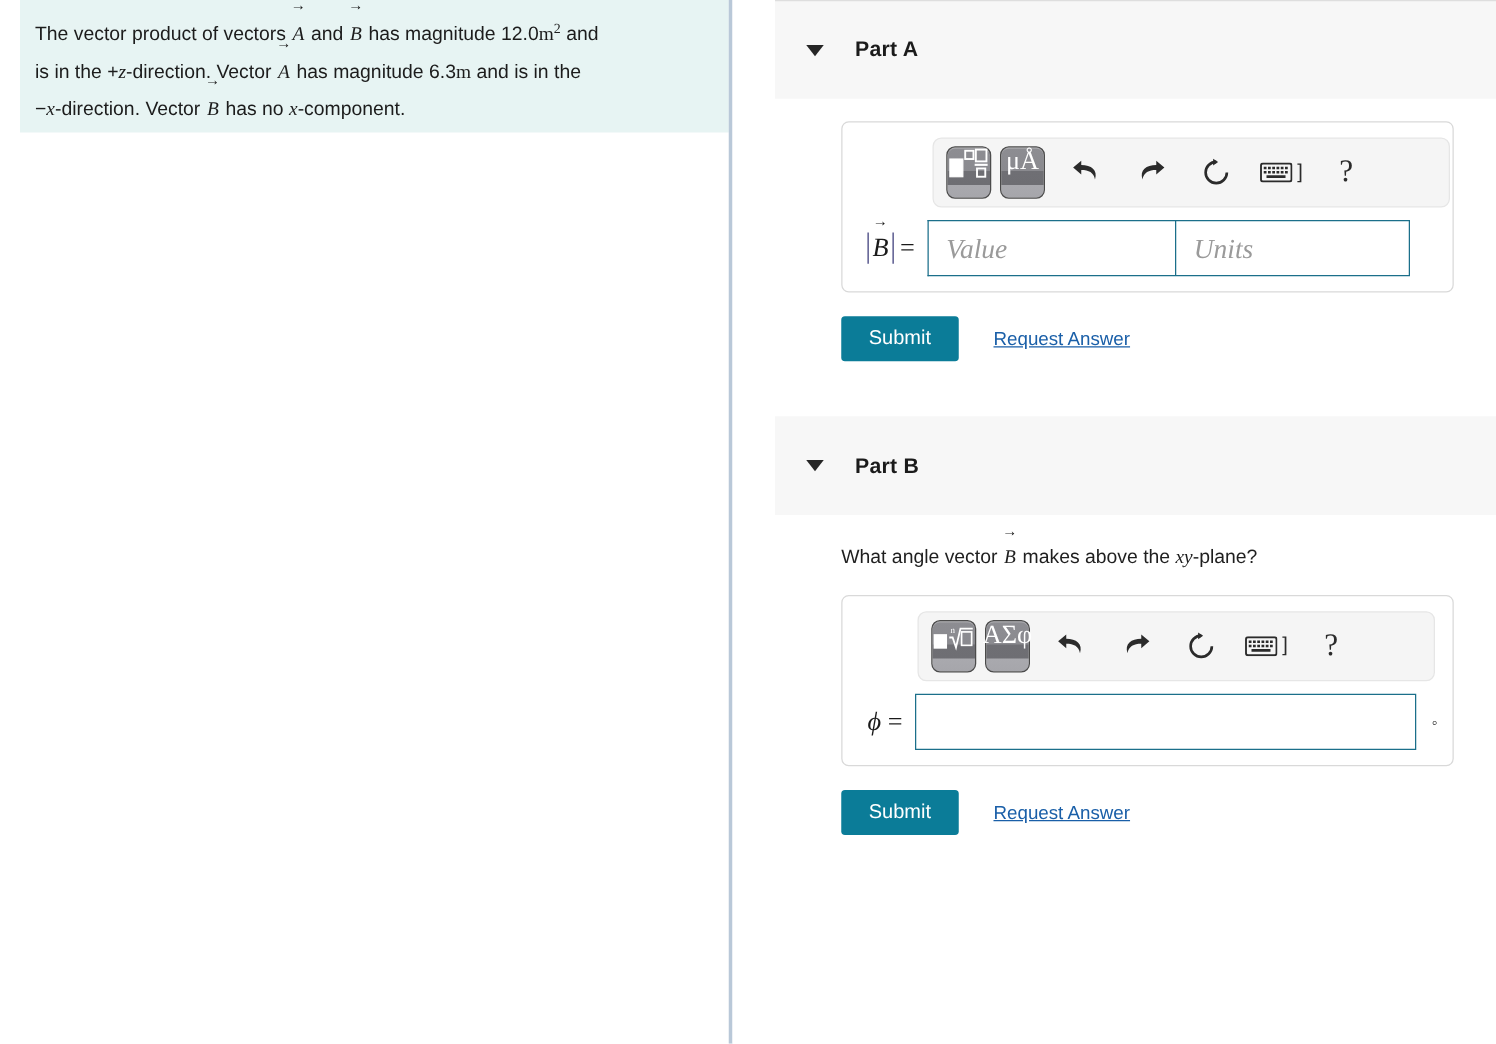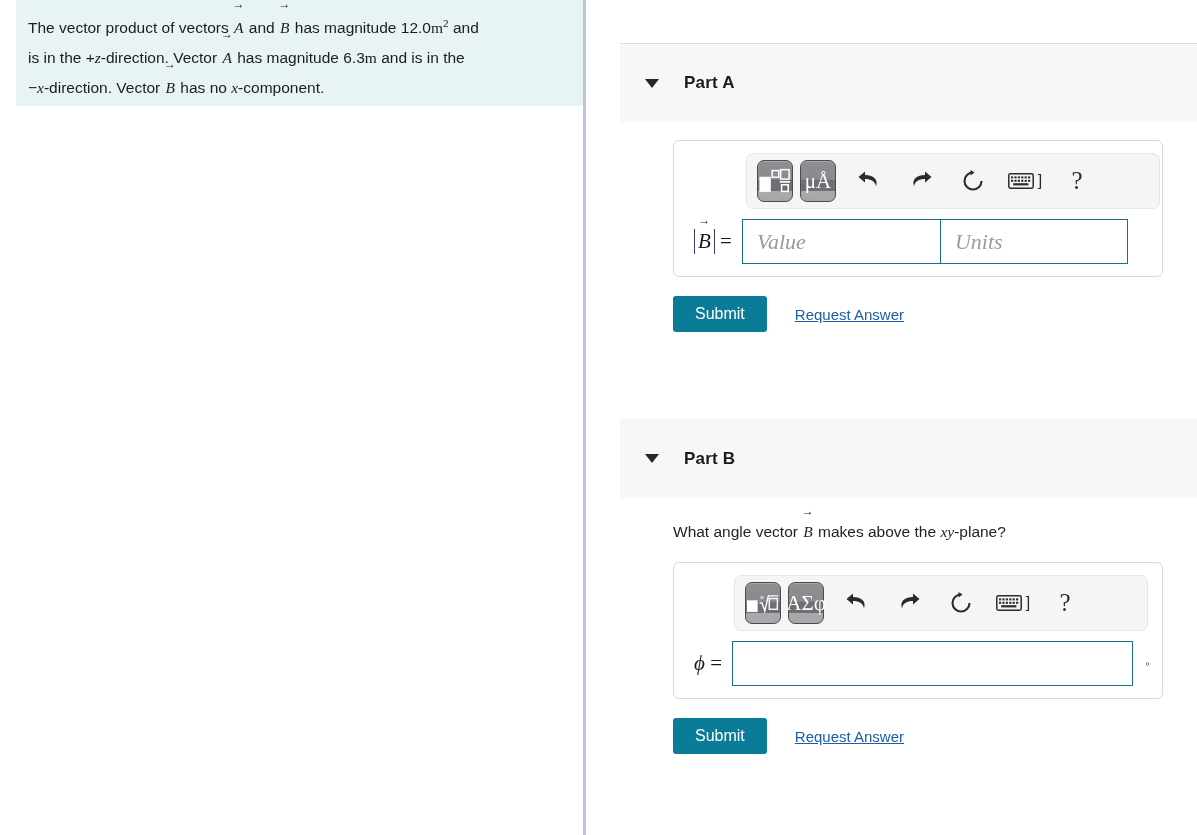--- a/index.html
+++ b/index.html
@@ -62,21 +62,20 @@
   }
 
   .part-header {
     position: relative;
     margin-left: 34px;
     width: 577px;
     background: #f7f7f7;
     height: 79px;
     display: flex;
     align-items: center;
-    margin-top: 43px;
   }
   .part-header.with-top-rule { border-top: 1px solid #dedede; }
 
   .caret {
     width: 0; height: 0;
     border-left: 7px solid transparent;
     border-right: 7px solid transparent;
     border-top: 9px solid #262626;
     margin-left: 25px;
     margin-right: 25px;
@@ -126,21 +125,21 @@
     margin: 4px 0 10px 60px;
     width: 414px;
   }
   .mathbar.bar-b { margin-left: 48px; width: 414px; }
 
   .mbtn {
     width: 36px; height: 42px;
     border-radius: 7px;
     border: 1px solid #4b4b4b;
     background: linear-gradient(to bottom, #8d8d92 0%, #8a8a8f 46%, #6f6f74 47%, #6e6e73 74%, #a9a9ae 75%, #a6a6ab 100%);
-    display: flex; align-items: center; justify-content: center;
+    display: flex; justify-content: center;
     margin-right: 7px;
     color: #ffffff;
     position: relative;
     box-shadow: inset 0 1px 0 rgba(255,255,255,0.25);
   }
   .mbtn .lbl {
     font-family: "Liberation Serif", serif;
     font-size: 21px;
     color: #ffffff;
     line-height: 1;

